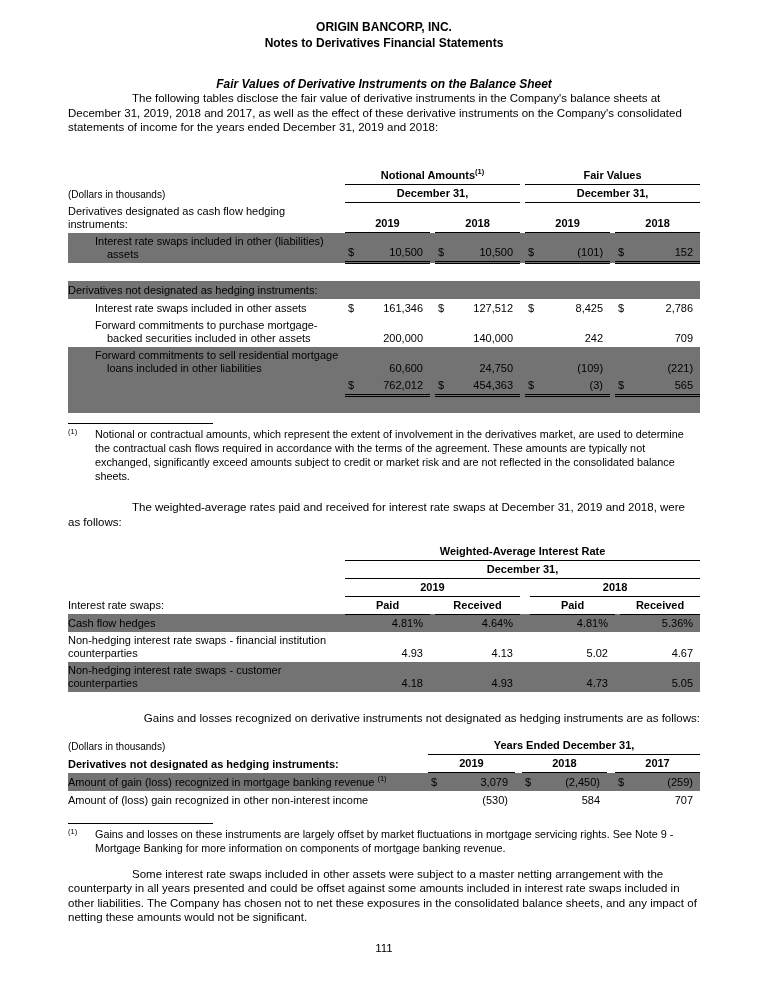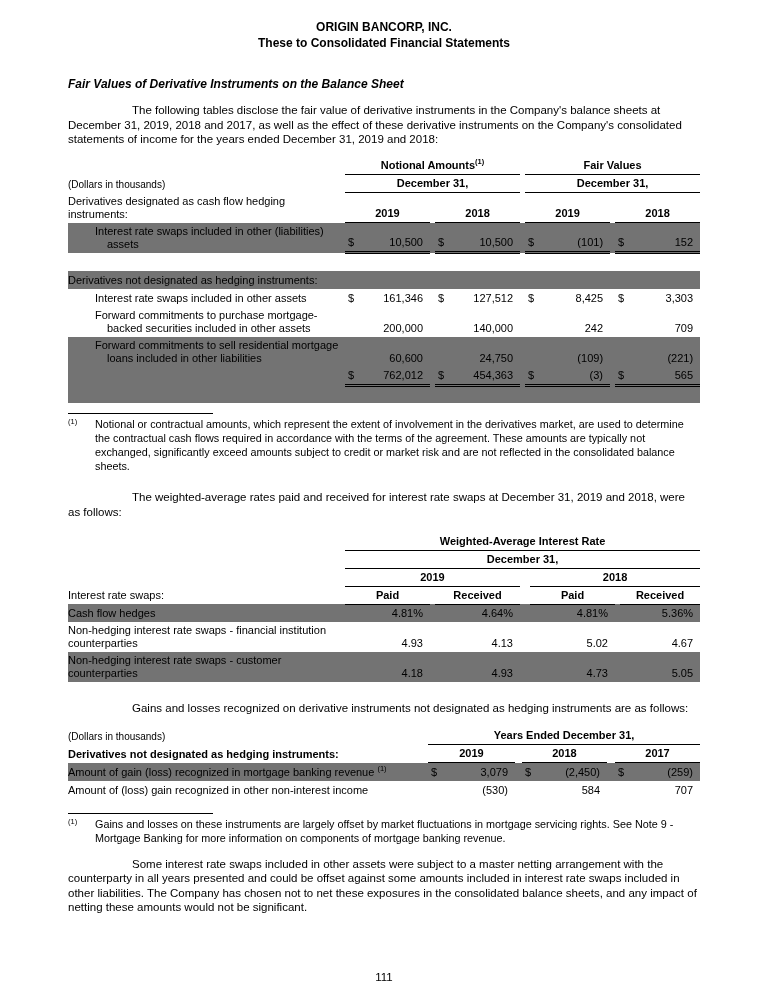--- a/index.html
+++ b/index.html
@@ -12,22 +12,22 @@
     background: #ffffff;
     font-family: Liberation Sans, sans-serif;
     font-size: 11.5px;
     color: #000;
     padding: 19px 68px 0 68px;
     overflow: hidden;
     border-radius: 31px;
   }
   .doc-header { text-align: center; margin-bottom: 26px; }
   .doc-title, .doc-subtitle { font-weight: bold; font-size: 12px; line-height: 16px; }
-  .section-heading { font-weight: bold; font-style: italic; font-size: 12px; margin-bottom: 0; }
-  .para { font-size: 11.5px; line-height: 14.5px; text-align: left; margin-top: 12px; }
+  .section-heading { font-weight: bold; font-style: italic; font-size: 12px; margin-bottom: 0; text-align: center; }
+  .para { font-size: 11.5px; line-height: 14.5px; text-align: left; }
   .para.indent { text-indent: 64px; }
 
   table.fin { border-collapse: collapse; table-layout: fixed; width: 632px; font-size: 11px; }
   table.fin td { vertical-align: bottom; padding: 2px 0 2px 0; line-height: 13px; height: 18px; }
   .hl { background: #737373; }
   .bb { border-bottom: 1px solid #000; }
   .dbl { border-bottom: 3px double #000; }
   .ctr-b { text-align: center; font-weight: bold; }
   .num { text-align: right; padding-right: 7px !important; }
   .cur { text-align: left; padding-left: 3px !important; }
@@ -37,35 +37,35 @@
   .spacer td { height: 13px; padding: 0; }
   .thin-strip td { height: 5px; padding: 0; }
 
   .fn-block { position: relative; margin-top: 10px; }
   .fn-divider { width: 145px; border-top: 1px solid #000; margin-bottom: 3px; }
   .fn-body { position: relative; padding-left: 27px; font-size: 10.8px; line-height: 14px; }
   .fn-marker { position: absolute; left: 0; top: -2px; font-size: 7.5px; }
 
   .mt-para2 { margin-top: 17px; }
   .mt-table2 { margin-top: 13px; }
-  .mt-para3 { margin-top: 19px; margin-bottom: 11px; }
+  .mt-para3 { margin-top: 19px; margin-bottom: 11px; text-align: right; }
   .mt-fn2 { margin-top: 14px; }
   .mt-closing { margin-top: 12px; }
-  .mt-table1 { margin-top: 10px; }
-
-  .page-number { position: absolute; bottom: 10px; left: 0; width: 100%; text-align: center; font-size: 11.5px; }
+  .mt-table1 { margin-top: 32px; }
+
+  .page-number { position: absolute; bottom: 39px; left: 0; width: 100%; text-align: center; font-size: 11.5px; }
 </style>
 </head>
 <body>
 
 <div class="page">
 
   <div class="doc-header">
     <div class="doc-title">ORIGIN BANCORP, INC.</div>
-    <div class="doc-subtitle doc-title">These to Consolidated Financial Statements</div>
+    <div class="doc-subtitle doc-title">Notes to Derivatives Financial Statements</div>
   </div>
 
   <div class="section-heading">Fair Values of Derivative Instruments on the Balance Sheet</div>
 
   <p class="para indent">The following tables disclose the fair value of derivative instruments in the Company's balance sheets at December 31, 2019, 2018 and 2017, as well as the effect of these derivative instruments on the Company's consolidated statements of income for the years ended December 31, 2019 and 2018:</p>
 
   <table class="fin mt-table1">
     <colgroup>
       <col style="width:277px">
         <col style="width:16px">
@@ -128,21 +128,21 @@
       <td class="cur">$</td>
       <td class="num">161,346</td>
       <td></td>
       <td class="cur">$</td>
       <td class="num">127,512</td>
       <td></td>
       <td class="cur">$</td>
       <td class="num">8,425</td>
       <td></td>
       <td class="cur">$</td>
-      <td class="num">3,303</td>
+      <td class="num">2,786</td>
     </tr>
     <tr>
       <td class="lbl-ind">Forward commitments to purchase mortgage-backed securities included in other assets</td>
       <td></td>
       <td class="num">200,000</td>
       <td></td>
       <td></td>
       <td class="num">140,000</td>
       <td></td>
       <td></td>

